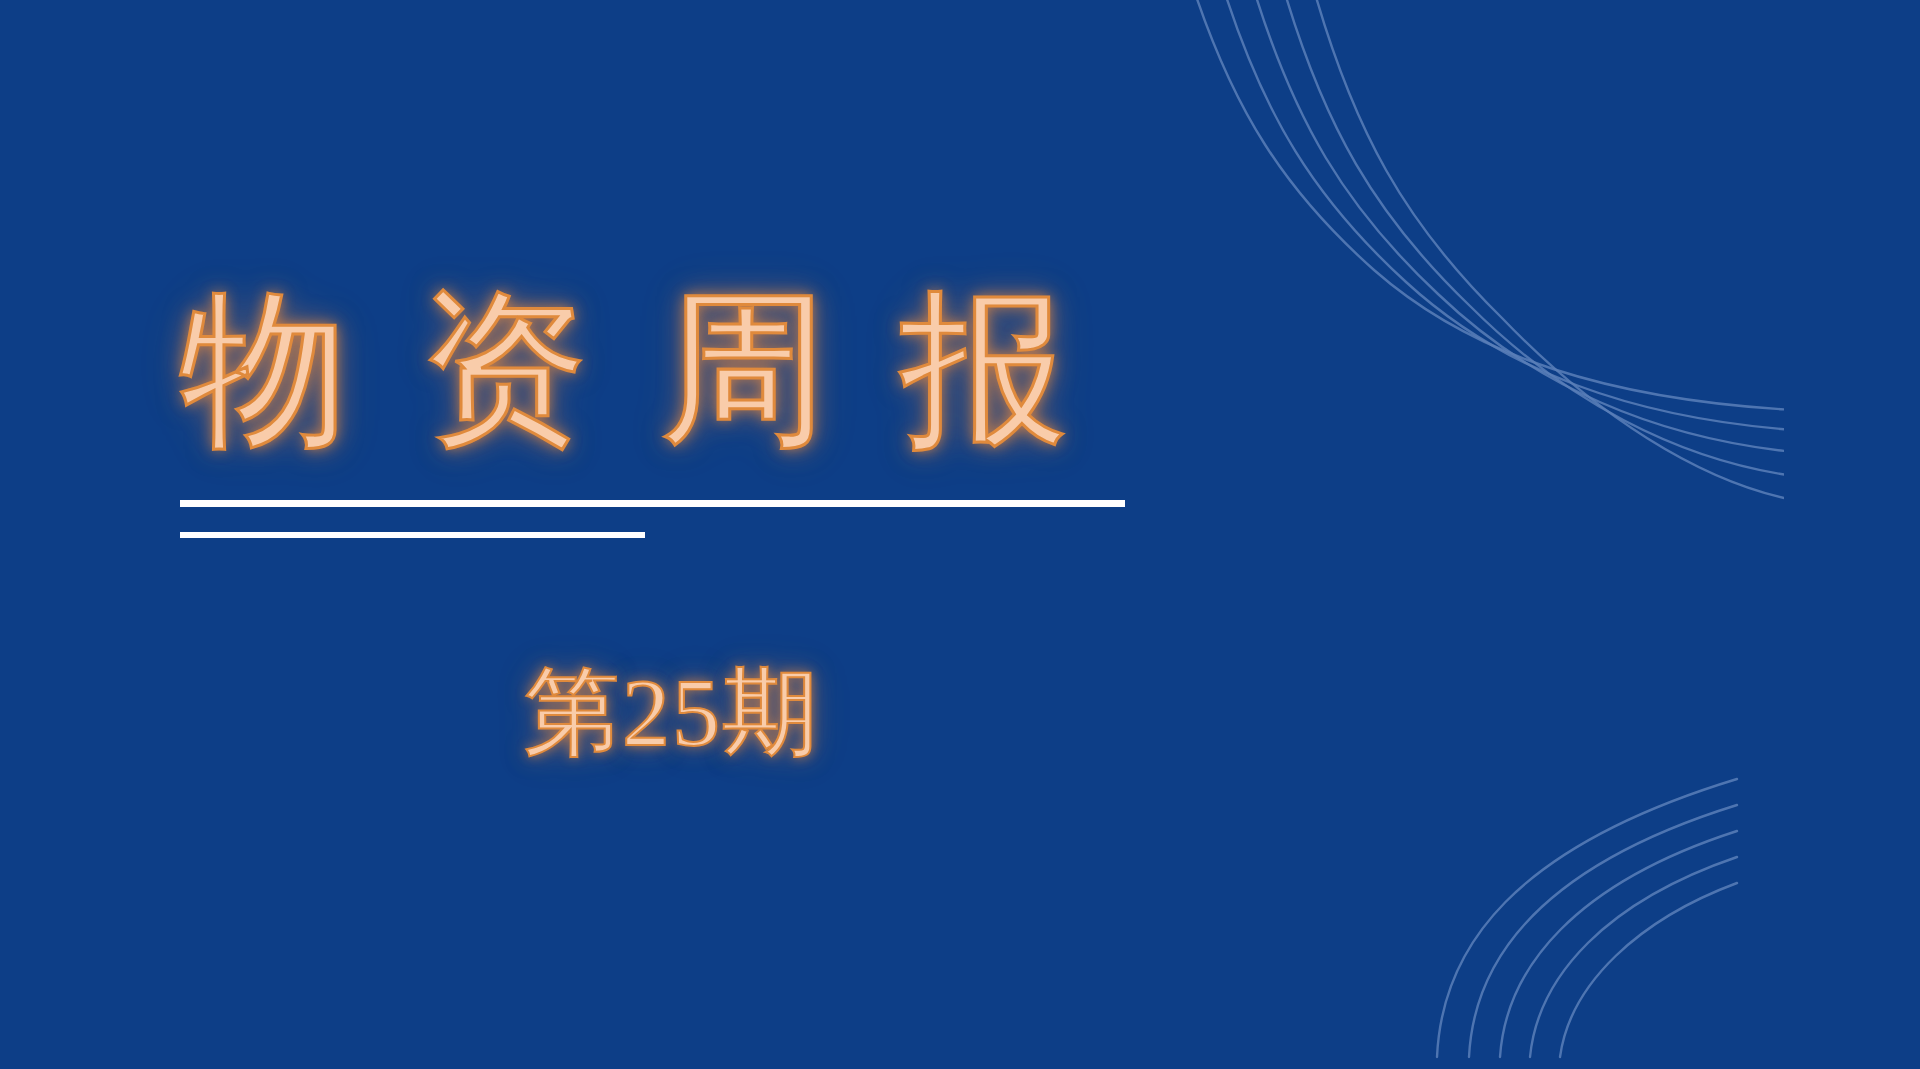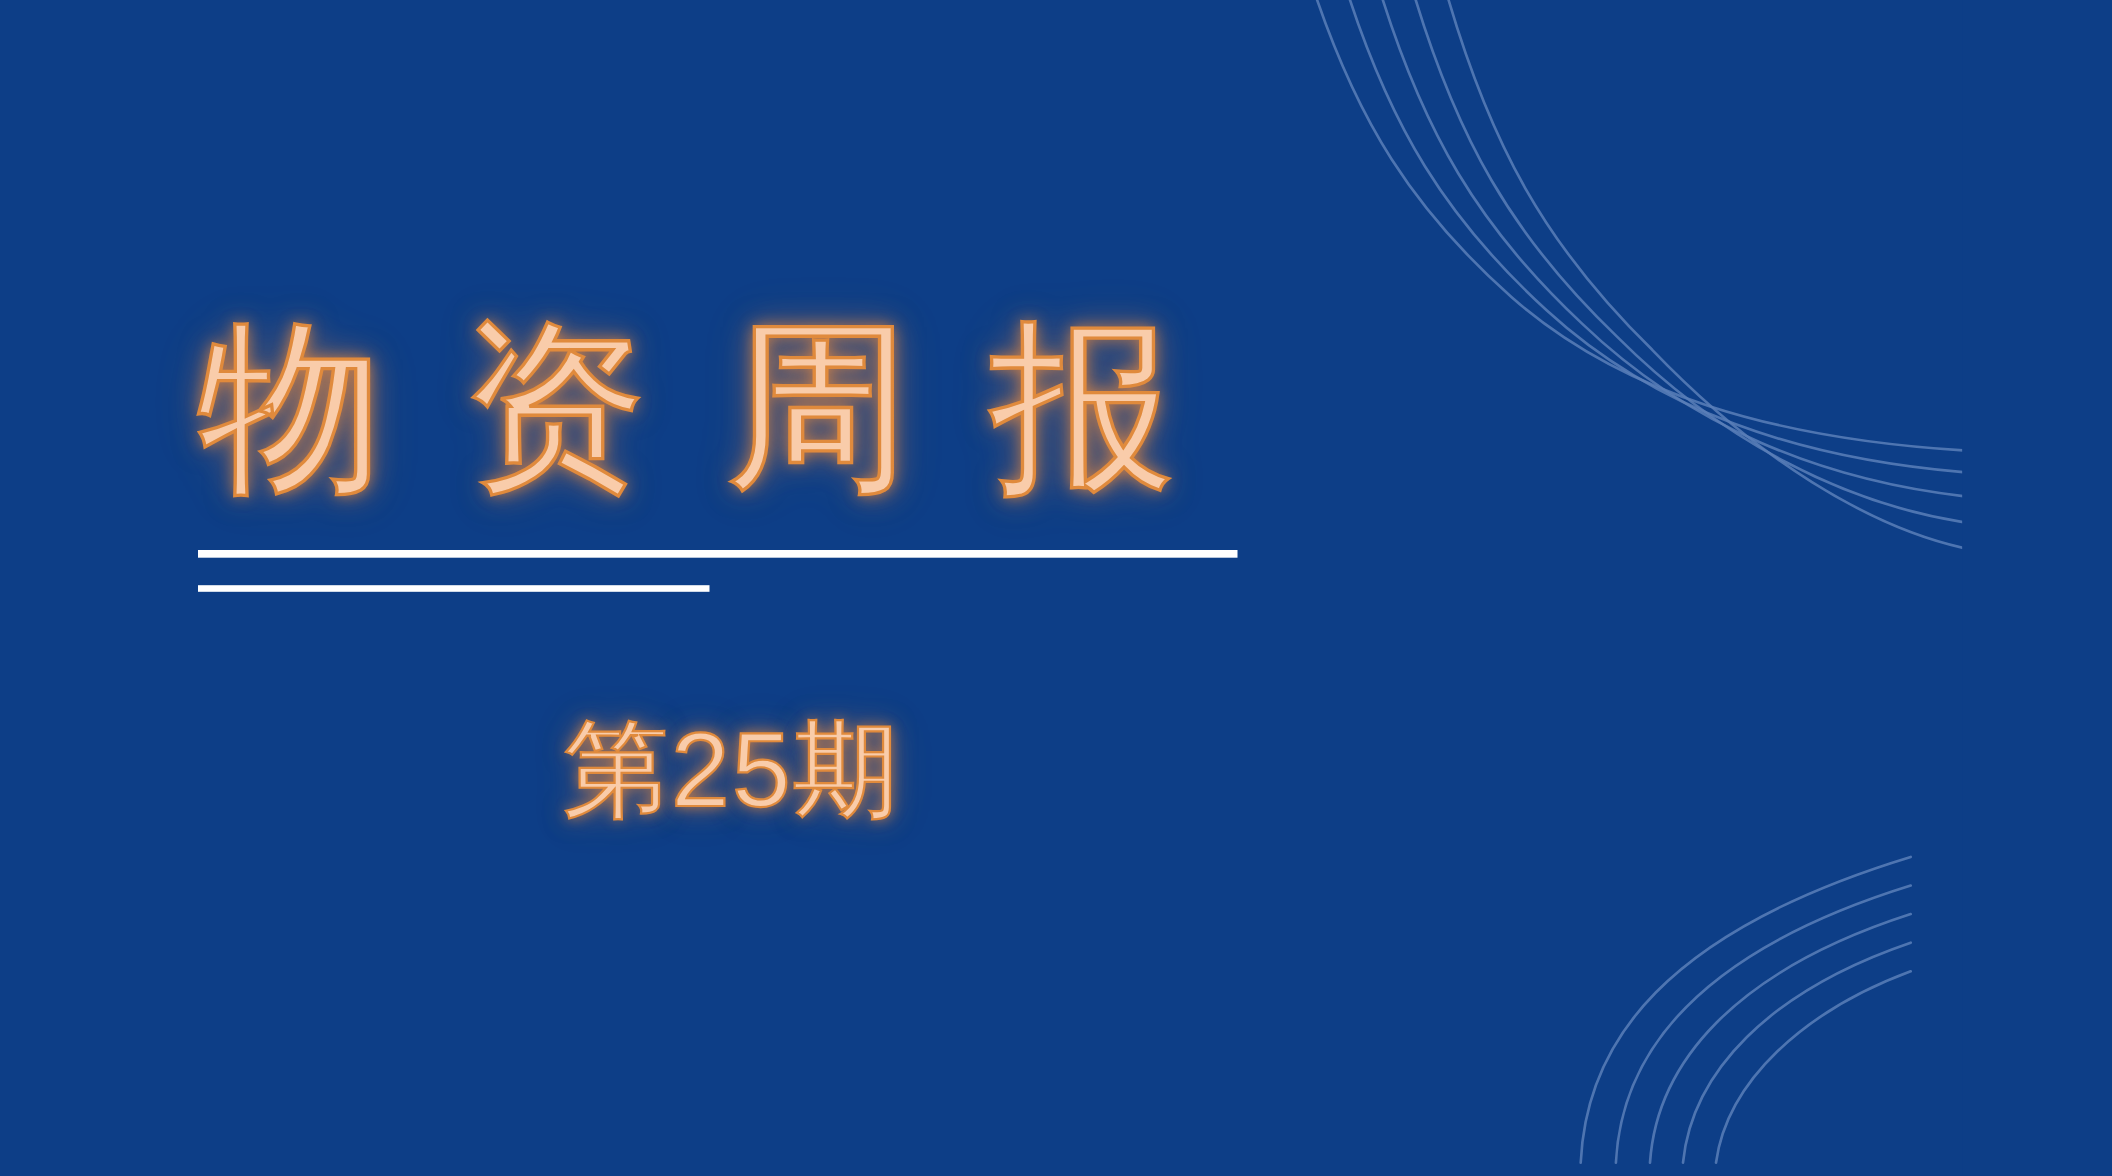--- a/index.html
+++ b/index.html
@@ -11,20 +11,21 @@
   body {
     font-family: "Liberation Sans", "DejaVu Sans", sans-serif;
   }
 
   #slide {
     position: relative;
     width: 1784px;
     height: 1069px;
     overflow: hidden;
     background-color: #0d3e87;
+    font-family: Liberation Serif, serif;
   }
 
   
   .deco-svg {
     position: absolute;
     pointer-events: none;
   }
   #deco-top-right {
     top: 0;
     right: 0;
@@ -96,21 +97,21 @@
     line-height: 1.1;
     letter-spacing: 2px;
     font-weight: 400;
     white-space: nowrap;
     color: #f9ccaa;
     -webkit-text-stroke: 2px #e08a3c;
     text-shadow:
       0 0 12px rgba(232,138,64,0.85),
       0 0 22px rgba(232,138,64,0.5),
       0 0 38px rgba(232,138,64,0.3);
-    margin: 0;
+    margin: 12px;
   }
 </style>
 </head>
 <body>
 
 <div id="slide">
 
   <svg id="deco-top-right" class="deco-svg" viewBox="0 0 640 580" preserveAspectRatio="none">
     <path class="deco-path" d="M 50 -10 C 90 110, 140 190, 230 270 C 330 358, 470 400, 650 410"></path>
     <path class="deco-path" d="M 80 -10 C 120 115, 170 198, 262 282 C 360 372, 490 418, 650 430"></path>

